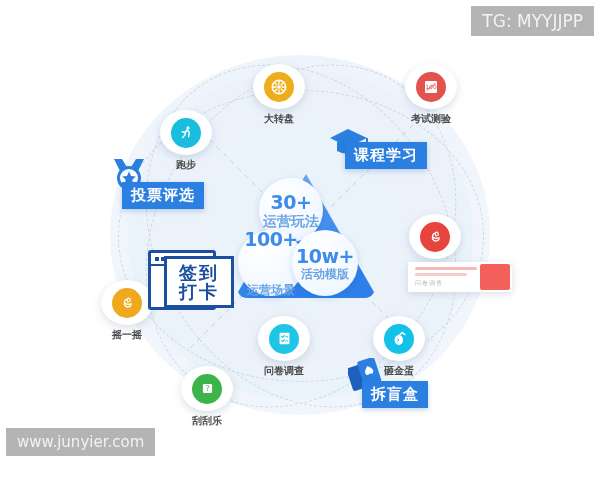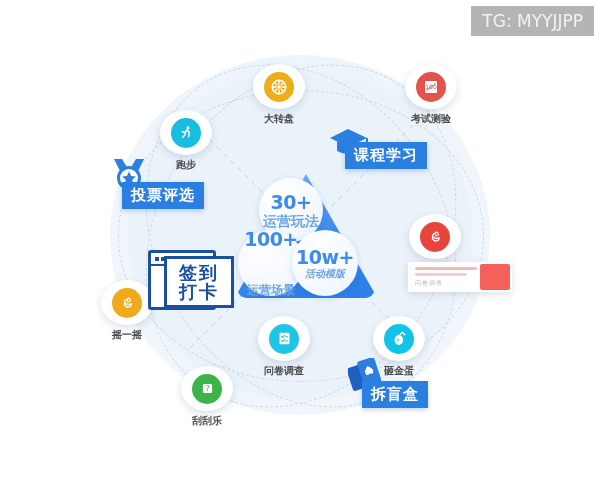--- a/index.html
+++ b/index.html
@@ -42,21 +42,21 @@
   .bubble .num{font-weight:bold;letter-spacing:-.5px;color:#3d8bea;}
   .bubble .cap{color:#6aa4e4;font-weight:bold;margin-top:2px;}
   .b-top{left:27px;top:10px;width:64px;height:64px;}
   .b-top .num{font-size:19px;}
   .b-top .cap{font-size:14px;}
   .b-left{left:6px;top:62px;width:66px;height:66px;justify-content:space-between;}
   .b-left .num{font-size:19px;}
   .b-left .cap{font-size:12px;}
   .b-right{left:60px;top:62px;width:66px;height:66px;}
   .b-right .num{font-size:19px;}
-  .b-right .cap{font-size:10px;font-style:italic;}
+  .b-right .cap{font-size:12px;}
 
   
   .node{position:absolute;width:62px;height:62px;display:flex;flex-direction:column;align-items:center;}
   .node .pad{
     width:52px;height:52px;border-radius:50%;background:#ffffff;
     box-shadow:0 3px 9px rgba(120,145,175,.28);
     display:flex;align-items:center;justify-content:center;
   }
   .node .ic{width:30px;height:30px;border-radius:50%;display:flex;align-items:center;justify-content:center;}
   .node .lbl{margin-top:3px;font-size:10px;color:#4a4a4a;font-weight:bold;white-space:nowrap;}
@@ -295,14 +295,15 @@
   <div class="minicard">
     <div class="lines">
       <div class="ln l1"></div>
       <div class="ln l2"></div>
       <div class="tx">问卷调查</div>
     </div>
     <div class="blk"></div>
   </div>
 
   <div class="wm tr">TG: MYYJJPP</div>
+  <div class="wm bl">www.junyier.com</div>
 
 </div>
 
 </body></html>

